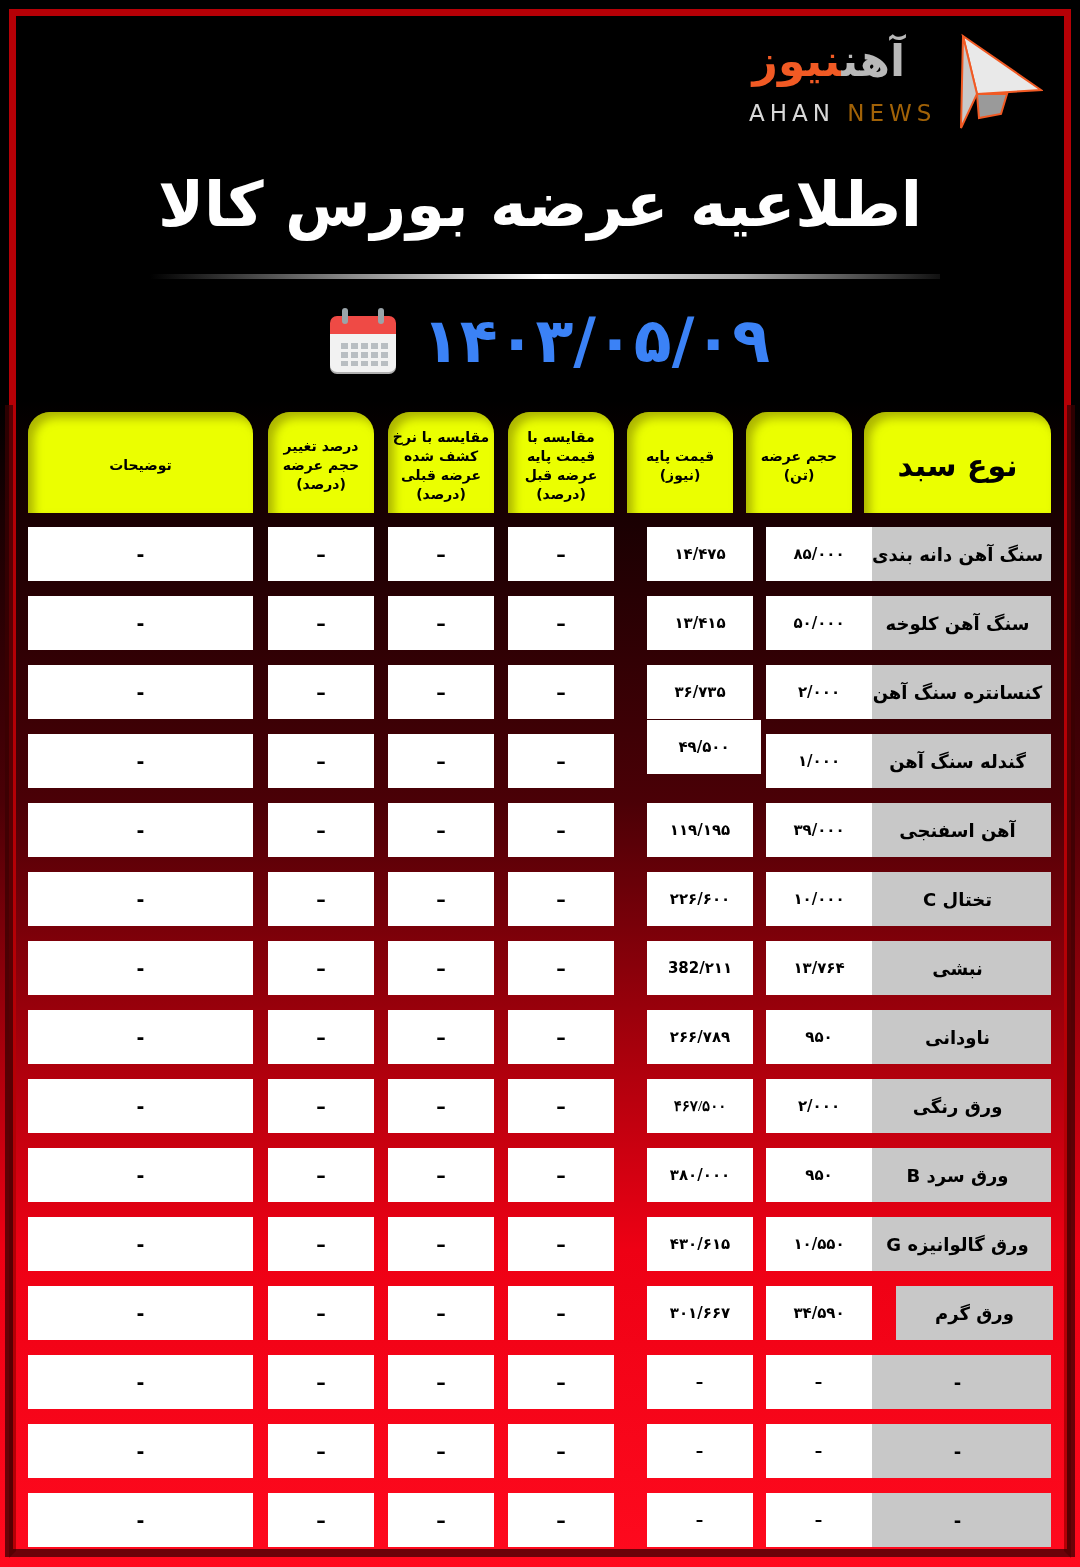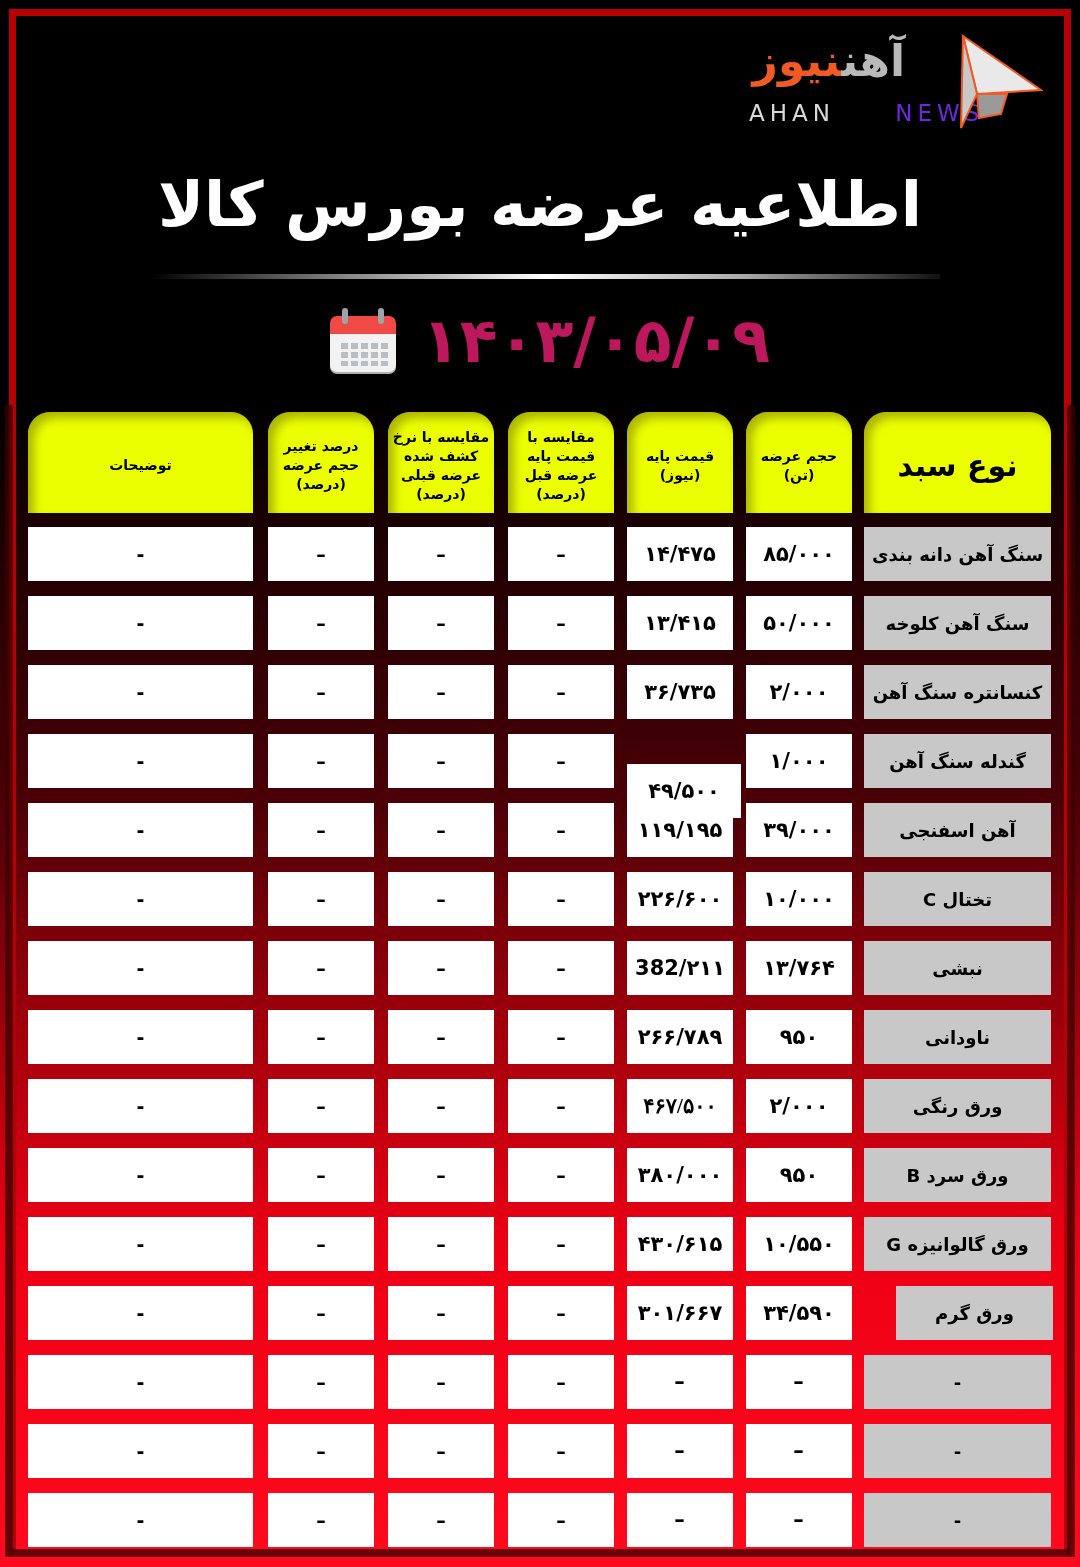--- a/index.html
+++ b/index.html
@@ -19,52 +19,52 @@
     border-left: 8px solid #3a0002; border-right: 8px solid #3a0002; border-bottom: 8px solid #3a0002;
     opacity: 0.75;
   }
   
   .logo { position: absolute; left: 745px; top: 30px; width: 300px; height: 100px; }
   .logo-fa { position: absolute; right: 140px; top: 0; direction: rtl; font-weight: bold; font-size: 44px; line-height: 62px; }
   .logo-fa .a { color: #b9b9b9; }
   .logo-fa .b { color: #f15a24; }
   .logo-en { position: absolute; left: 4px; top: 70px; font-family: "DejaVu Sans", sans-serif; font-size: 23px; letter-spacing: 5px; }
   .logo-en .a { color: #d8d8d8; }
-  .logo-en .b { color: #6d28d9; margin-left: 48px; }
+  .logo-en .b { color: #a16207; }
   .logo-plane { position: absolute; left: 212px; top: 2px; width: 86px; height: 98px; }
 
   .title {
     position: absolute; left: 0; width: 1080px; top: 160px; text-align: center;
     color: #fff; font-weight: bold; font-size: 62px; direction: rtl; line-height: 90px;
   }
   .divider {
     position: absolute; left: 150px; top: 274px; width: 790px; height: 5px;
     background: linear-gradient(90deg, #000 0%, #888 25%, #fff 50%, #aaa 75%, #111 100%);
   }
   .date-row { position: absolute; top: 300px; left: 330px; height: 80px; display: flex; align-items: center; gap: 26px; }
-  .date-text { color: #be185d; font-weight: bold; font-size: 62px; letter-spacing: 2px; }
+  .date-text { color: #3b82f6; font-weight: bold; font-size: 62px; letter-spacing: 2px; }
   .cal { width: 66px; height: 64px; position: relative; }
   .cal .top { position: absolute; left: 0; top: 8px; width: 66px; height: 20px; background: #ef4a45; border-radius: 7px 7px 0 0; }
   .cal .body { position: absolute; left: 0; top: 26px; width: 66px; height: 38px; background: #f2f2f2; border-radius: 0 0 7px 7px; box-shadow: 0 2px 0 #b0b0b0; }
   .cal .ring { position: absolute; top: 0; width: 6px; height: 16px; background: #9aa4a9; border-radius: 3px; }
   .cal .grid { position: absolute; left: 8px; top: 32px; width: 50px; height: 26px;
     background-image: linear-gradient(90deg, #f2f2f2 3px, transparent 3px), linear-gradient(#f2f2f2 3px, transparent 3px);
     background-size: 10px 9px; background-color: #b9bec2; }
 
   
   .table { position: absolute; left: 0; top: 0; width: 1080px; }
   .hdr { position: absolute; top: 412px; height: 101px; background: #ebff00; border-radius: 22px 22px 0 0;
     box-shadow: inset 6px 6px 10px rgba(120,120,0,0.55);
     display: flex; align-items: center; justify-content: center; text-align: center; direction: rtl;
     font-weight: bold; color: #000; font-size: 14px; line-height: 19px; padding: 6px 4px 0; }
   .hdr.big { font-size: 30px; }
   .cell { position: absolute; height: 54px; background: #fff; display: flex; align-items: center; justify-content: center;
     font-weight: bold; font-size: 19px; color: #000; direction: rtl; }
   .cell.name { background: #c8c8c8; font-size: 18px; }
-  .cell.num { font-size: 21px; letter-spacing: 1px; }
+  .cell.num { font-size: 15px; letter-spacing: 1px; margin-left: 20px; }
 </style>
 </head>
 <body>
 
 <div class="frame"></div>
 <div class="inner-shadow"></div>
 
 <div class="logo">
   <div class="logo-fa">
     <span class="a">آهن</span><span class="b">نیوز</span>
@@ -126,21 +126,21 @@
       <div class="cell num" style="left: 746px; width: 106px; top: 665px;">۲/۰۰۰</div>
       <div class="cell num" style="left: 627px; width: 106px; top: 665px;">۳۶/۷۳۵</div>
       <div class="cell " style="left: 508px; width: 106px; top: 665px;">–</div>
       <div class="cell " style="left: 388px; width: 106px; top: 665px;">–</div>
       <div class="cell " style="left: 268px; width: 106px; top: 665px;">–</div>
       <div class="cell " style="left: 28px; width: 225px; top: 665px;">-</div>
     </div>
     <div>
       <div class="cell name" style="left: 864px; width: 187px; top: 734px;">گندله سنگ آهن</div>
       <div class="cell num" style="left: 746px; width: 106px; top: 734px;">۱/۰۰۰</div>
-      <div class="cell num" style="left: 627px; width: 114px; top: 764px;">۴۹/۵۰۰</div>
+      <div class="cell num" style="left: 627px; width: 114px; top: 720px;">۴۹/۵۰۰</div>
       <div class="cell " style="left: 508px; width: 106px; top: 734px;">–</div>
       <div class="cell " style="left: 388px; width: 106px; top: 734px;">–</div>
       <div class="cell " style="left: 268px; width: 106px; top: 734px;">–</div>
       <div class="cell " style="left: 28px; width: 225px; top: 734px;">-</div>
     </div>
     <div>
       <div class="cell name" style="left: 864px; width: 187px; top: 803px;">آهن اسفنجی</div>
       <div class="cell num" style="left: 746px; width: 106px; top: 803px;">۳۹/۰۰۰</div>
       <div class="cell num" style="left: 627px; width: 106px; top: 803px;">۱۱۹/۱۹۵</div>
       <div class="cell " style="left: 508px; width: 106px; top: 803px;">–</div>

